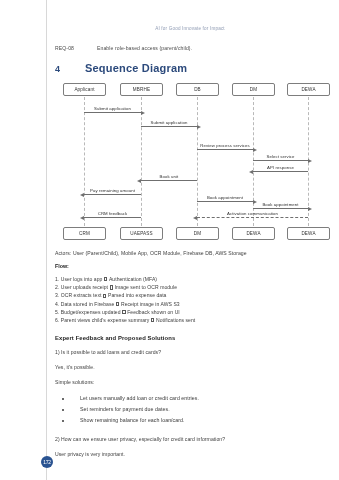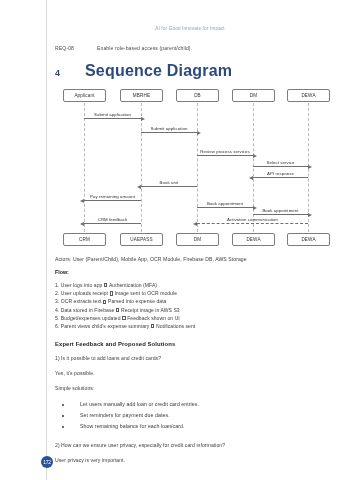--- a/index.html
+++ b/index.html
@@ -40,21 +40,21 @@
   }
   .req-line .req-id { display: inline-block; width: 42px; }
   .sec-head {
     margin-top: 11px;
     display: flex;
     align-items: baseline;
     color: #2c4a7c;
     font-weight: bold;
   }
   .sec-num { font-size: 9px; width: 30px; }
-  .sec-title { font-size: 16px; letter-spacing: .2px; }
+  .sec-title { font-size: 11px; letter-spacing: .2px; }
 
   
   #diagram {
     position: relative;
     margin-top: 9px;
     width: 270px;
     height: 157px;
   }
   .lane-line {
     position: absolute;

